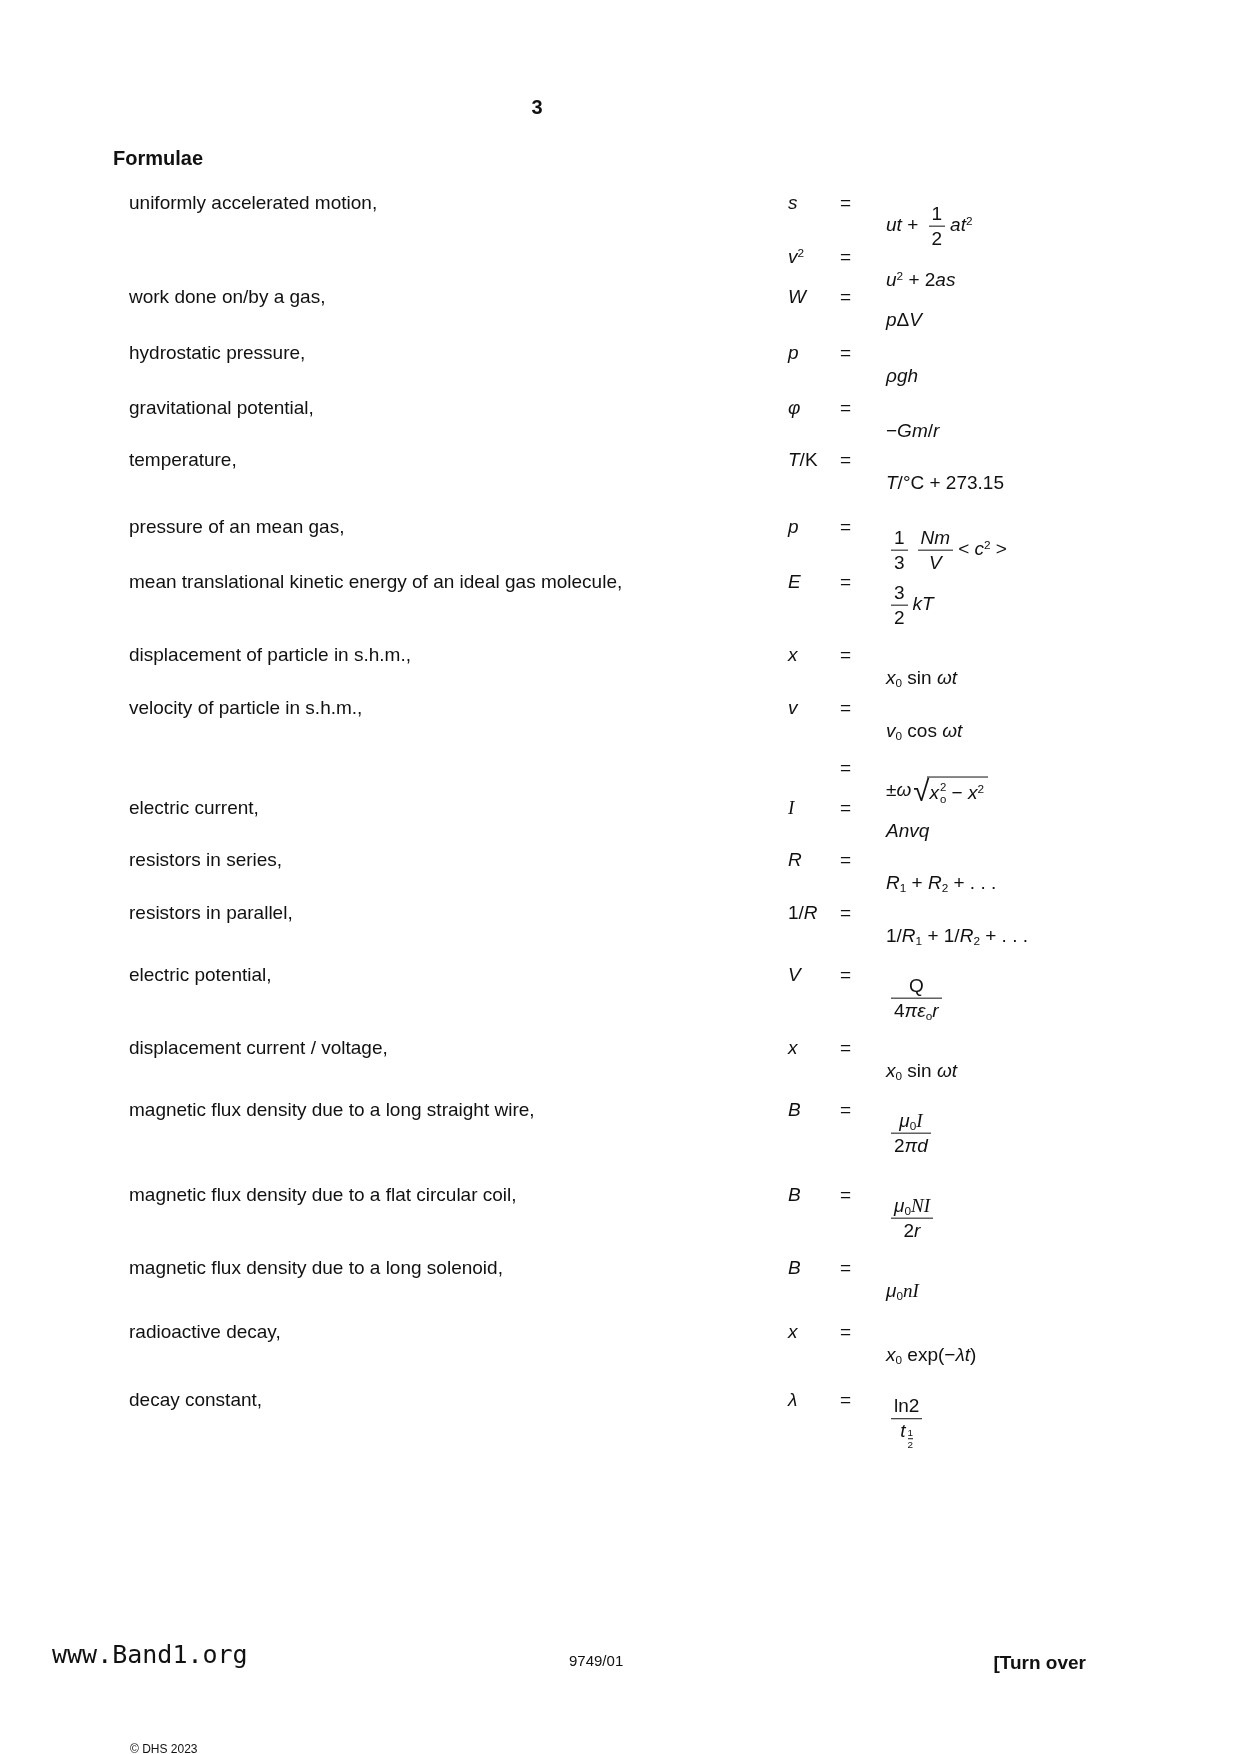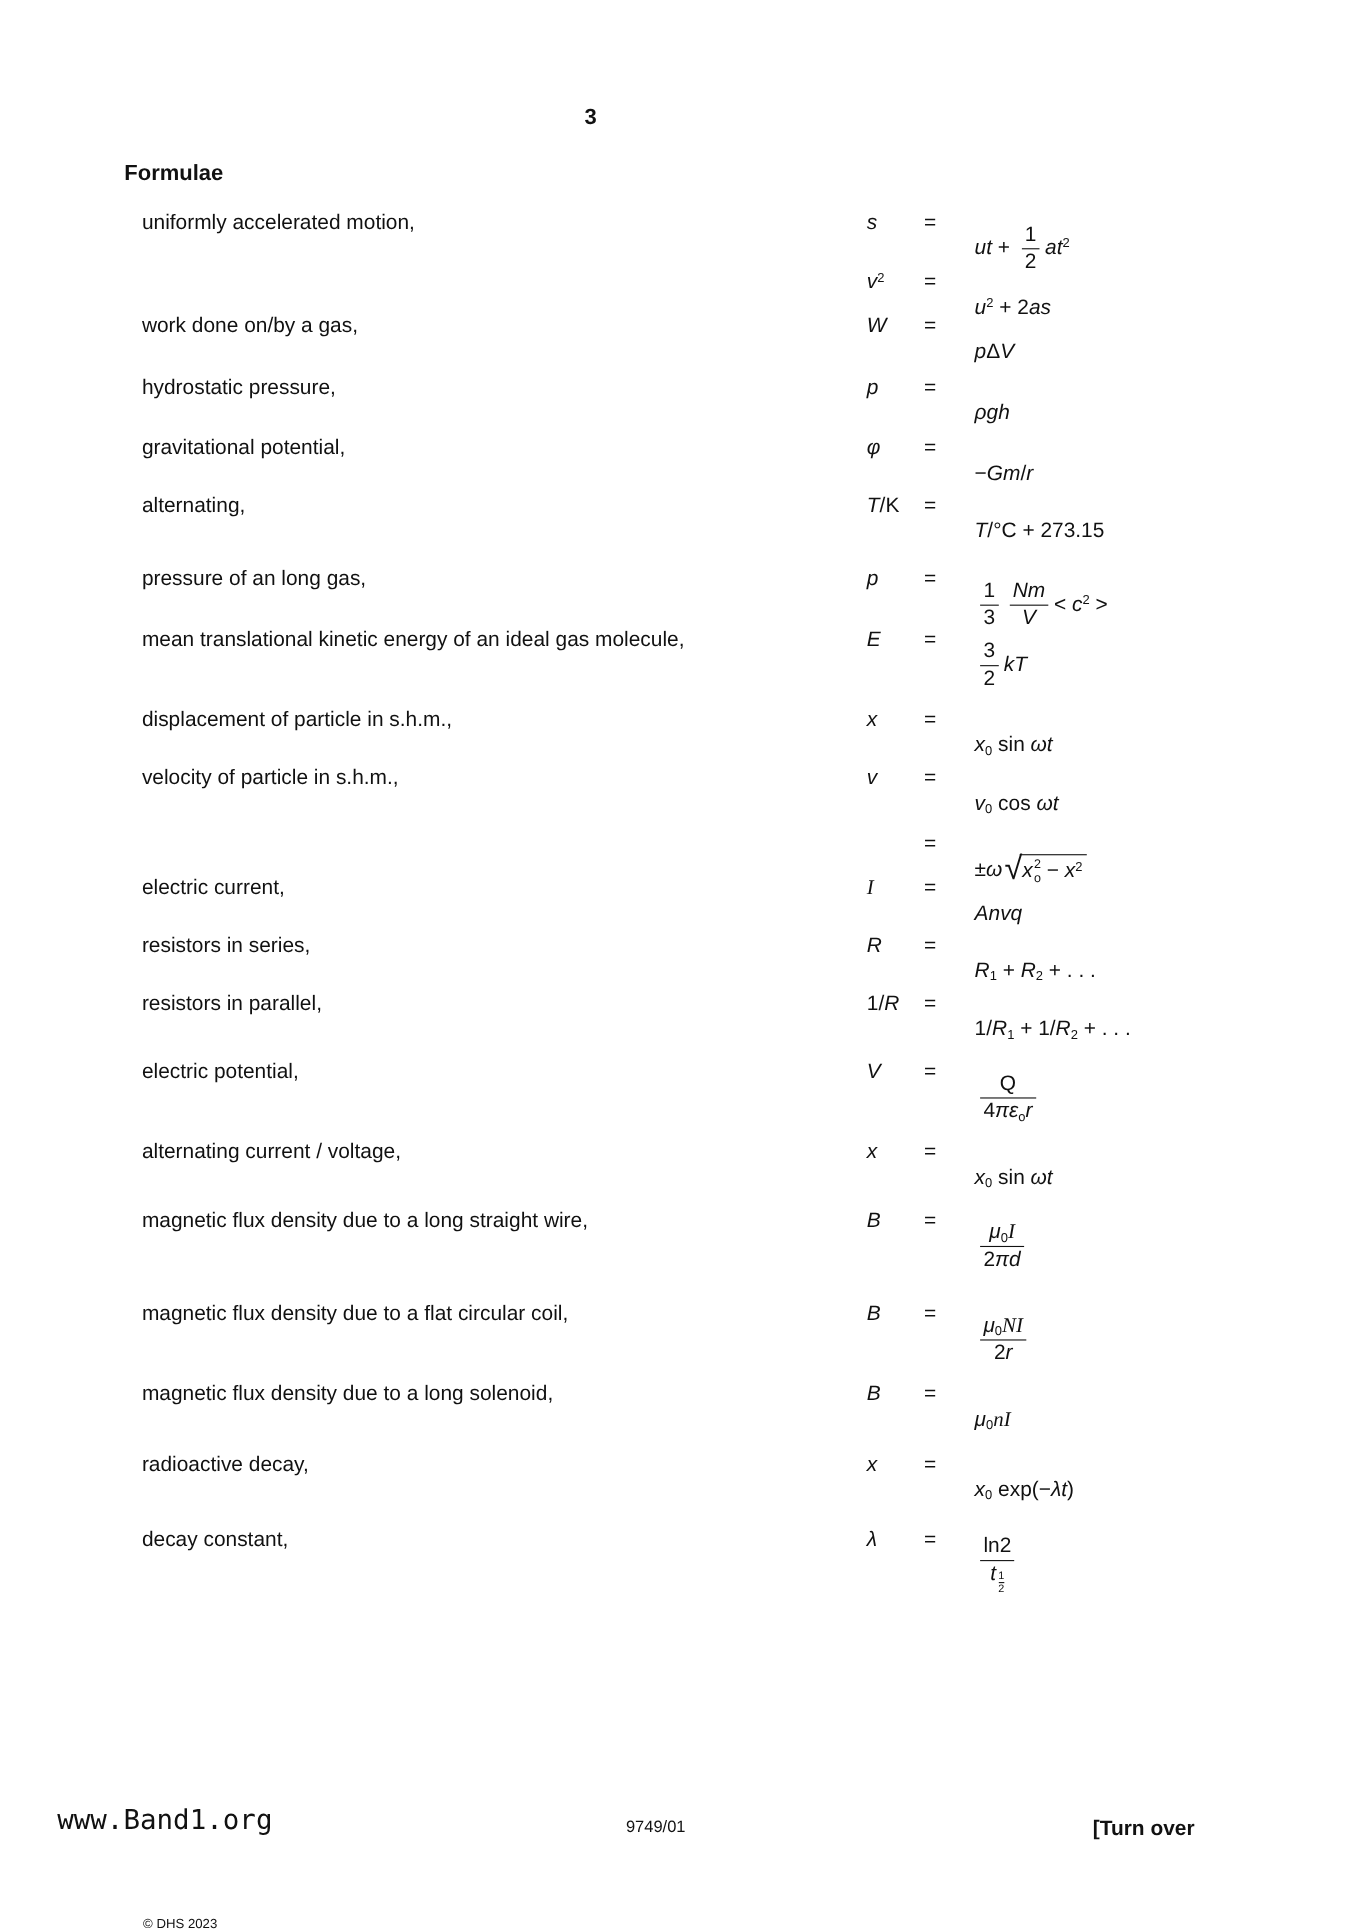--- a/index.html
+++ b/index.html
@@ -98,27 +98,27 @@
         <span class="eq">=</span>
         <span class="formula"><span class="it">ρgh</span></span>
       </div>
       <div class="row" style="top: 408px;">
         <span class="label">gravitational potential,</span>
         <span class="sym"><span class="it">φ</span></span>
         <span class="eq">=</span>
         <span class="formula"><span class="rm">−</span><span class="it">Gm</span><span class="rm">/</span><span class="it">r</span></span>
       </div>
       <div class="row" style="top: 460px;">
-        <span class="label">alternating,</span>
+        <span class="label">temperature,</span>
         <span class="sym"><span class="it">T</span><span class="rm">/K</span></span>
         <span class="eq">=</span>
         <span class="formula"><span class="it">T</span><span class="rm">/°C + 273.15</span></span>
       </div>
       <div class="row" style="top: 527px;">
-        <span class="label">pressure of an long gas,</span>
+        <span class="label">pressure of an mean gas,</span>
         <span class="sym"><span class="it">p</span></span>
         <span class="eq">=</span>
         <span class="formula"><span class="frac"><span class="num"><span class="rm">1</span></span><span class="den"><span class="rm">3</span></span></span><span class="frac"><span class="num"><span class="it">Nm</span></span><span class="den"><span class="it">V</span></span></span><span class="rm">&lt; </span><span class="it">c</span><sup>2</sup><span class="rm"> &gt;</span></span>
       </div>
       <div class="row" style="top: 582px;">
         <span class="label">mean translational kinetic energy of an ideal gas molecule,</span>
         <span class="sym"><span class="it">E</span></span>
         <span class="eq">=</span>
         <span class="formula"><span class="frac"><span class="num"><span class="rm">3</span></span><span class="den"><span class="rm">2</span></span></span><span class="it">kT</span></span>
       </div>
@@ -156,21 +156,21 @@
         <span class="eq">=</span>
         <span class="formula"><span class="rm">1/</span><span class="it">R</span><sub>1</sub><span class="rm"> + 1/</span><span class="it">R</span><sub>2</sub><span class="rm"> + . . .</span></span>
       </div>
       <div class="row" style="top: 975px;">
         <span class="label">electric potential,</span>
         <span class="sym"><span class="it">V</span></span>
         <span class="eq">=</span>
         <span class="formula"><span class="frac"><span class="num"><span class="rm">Q</span></span><span class="den"><span class="rm">4</span><span class="it">πε</span><sub>o</sub><span class="it">r</span></span></span></span>
       </div>
       <div class="row" style="top: 1048px;">
-        <span class="label">alternating current / voltage,</span>
+        <span class="label">displacement current / voltage,</span>
         <span class="sym"><span class="it">x</span></span>
         <span class="eq">=</span>
         <span class="formula"><span class="it">x</span><sub>0</sub><span class="rm"> sin </span><span class="it">ωt</span></span>
       </div>
       <div class="row" style="top: 1110px;">
         <span class="label">magnetic flux density due to a long straight wire,</span>
         <span class="sym"><span class="it">B</span></span>
         <span class="eq">=</span>
         <span class="formula"><span class="frac"><span class="num"><span class="it">μ</span><sub>0</sub><span class="sit">I</span></span><span class="den"><span class="rm">2</span><span class="it">πd</span></span></span></span>
       </div>

